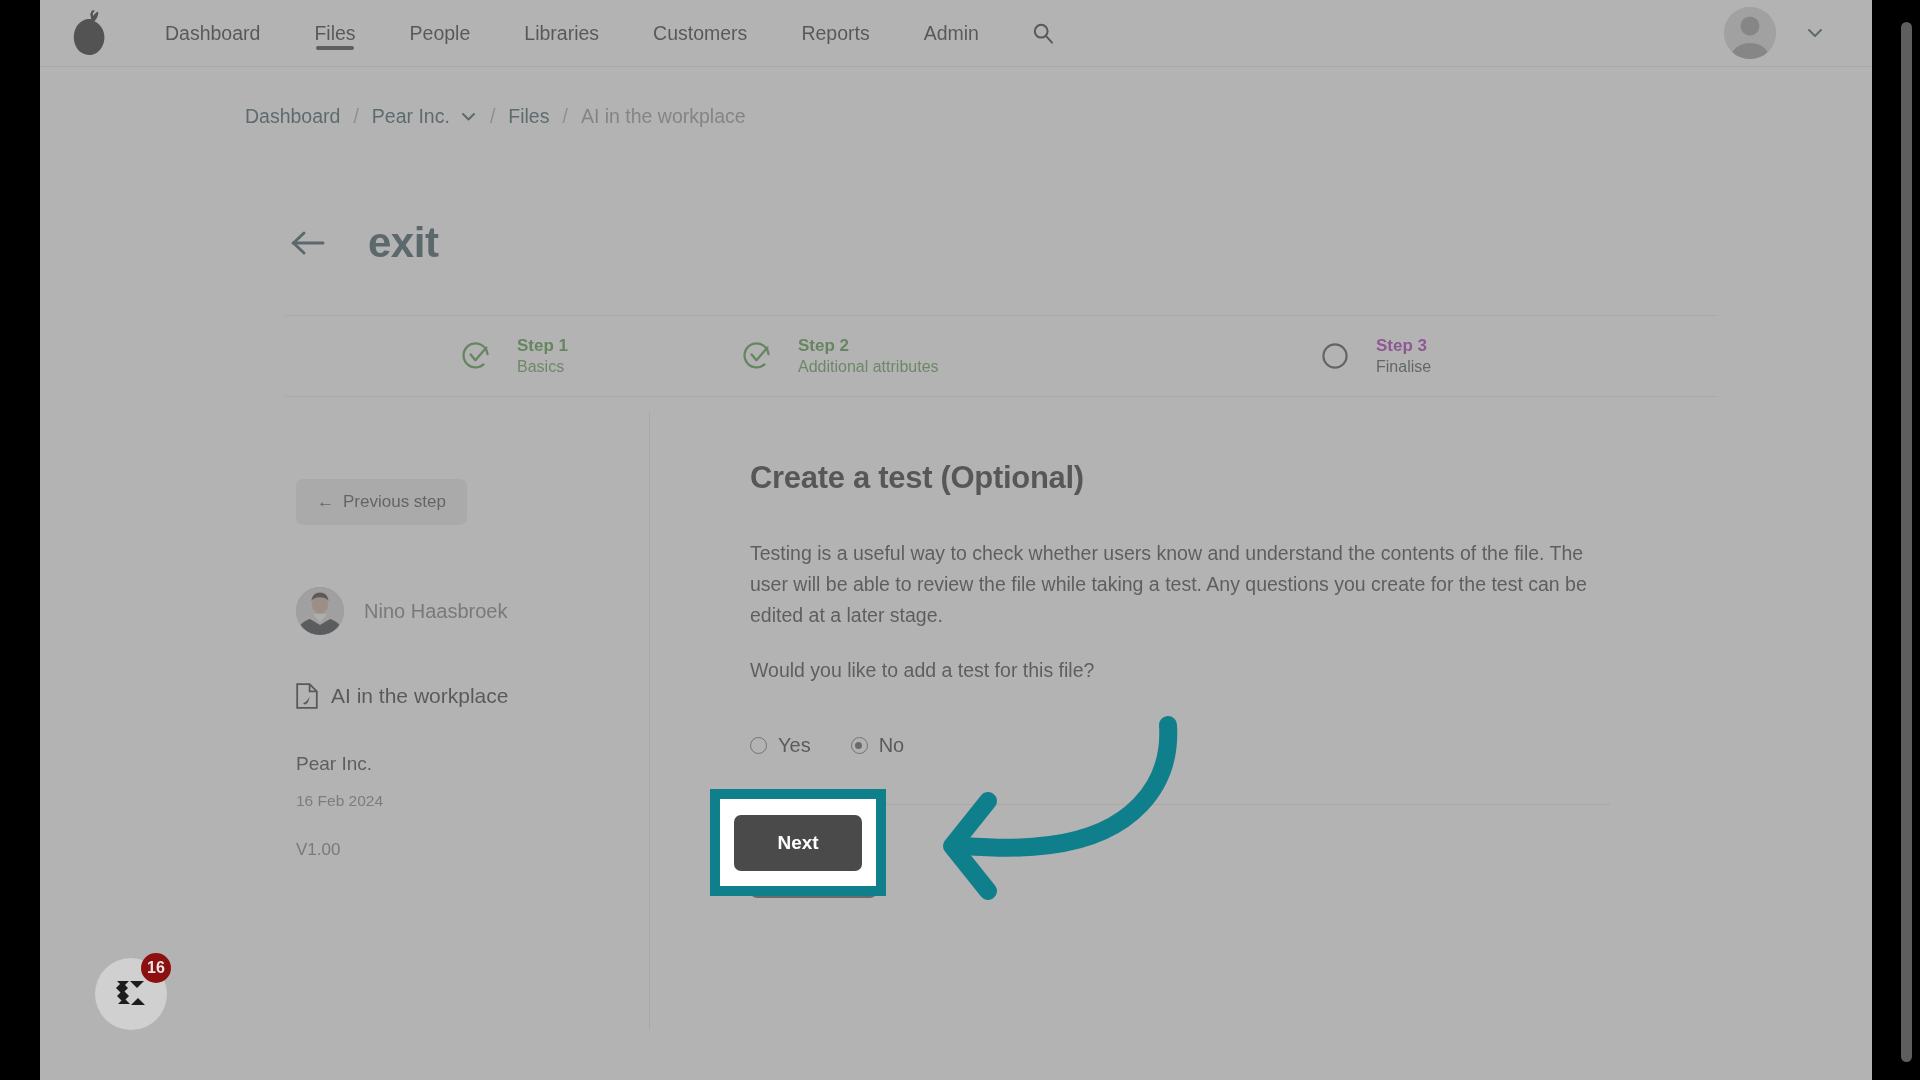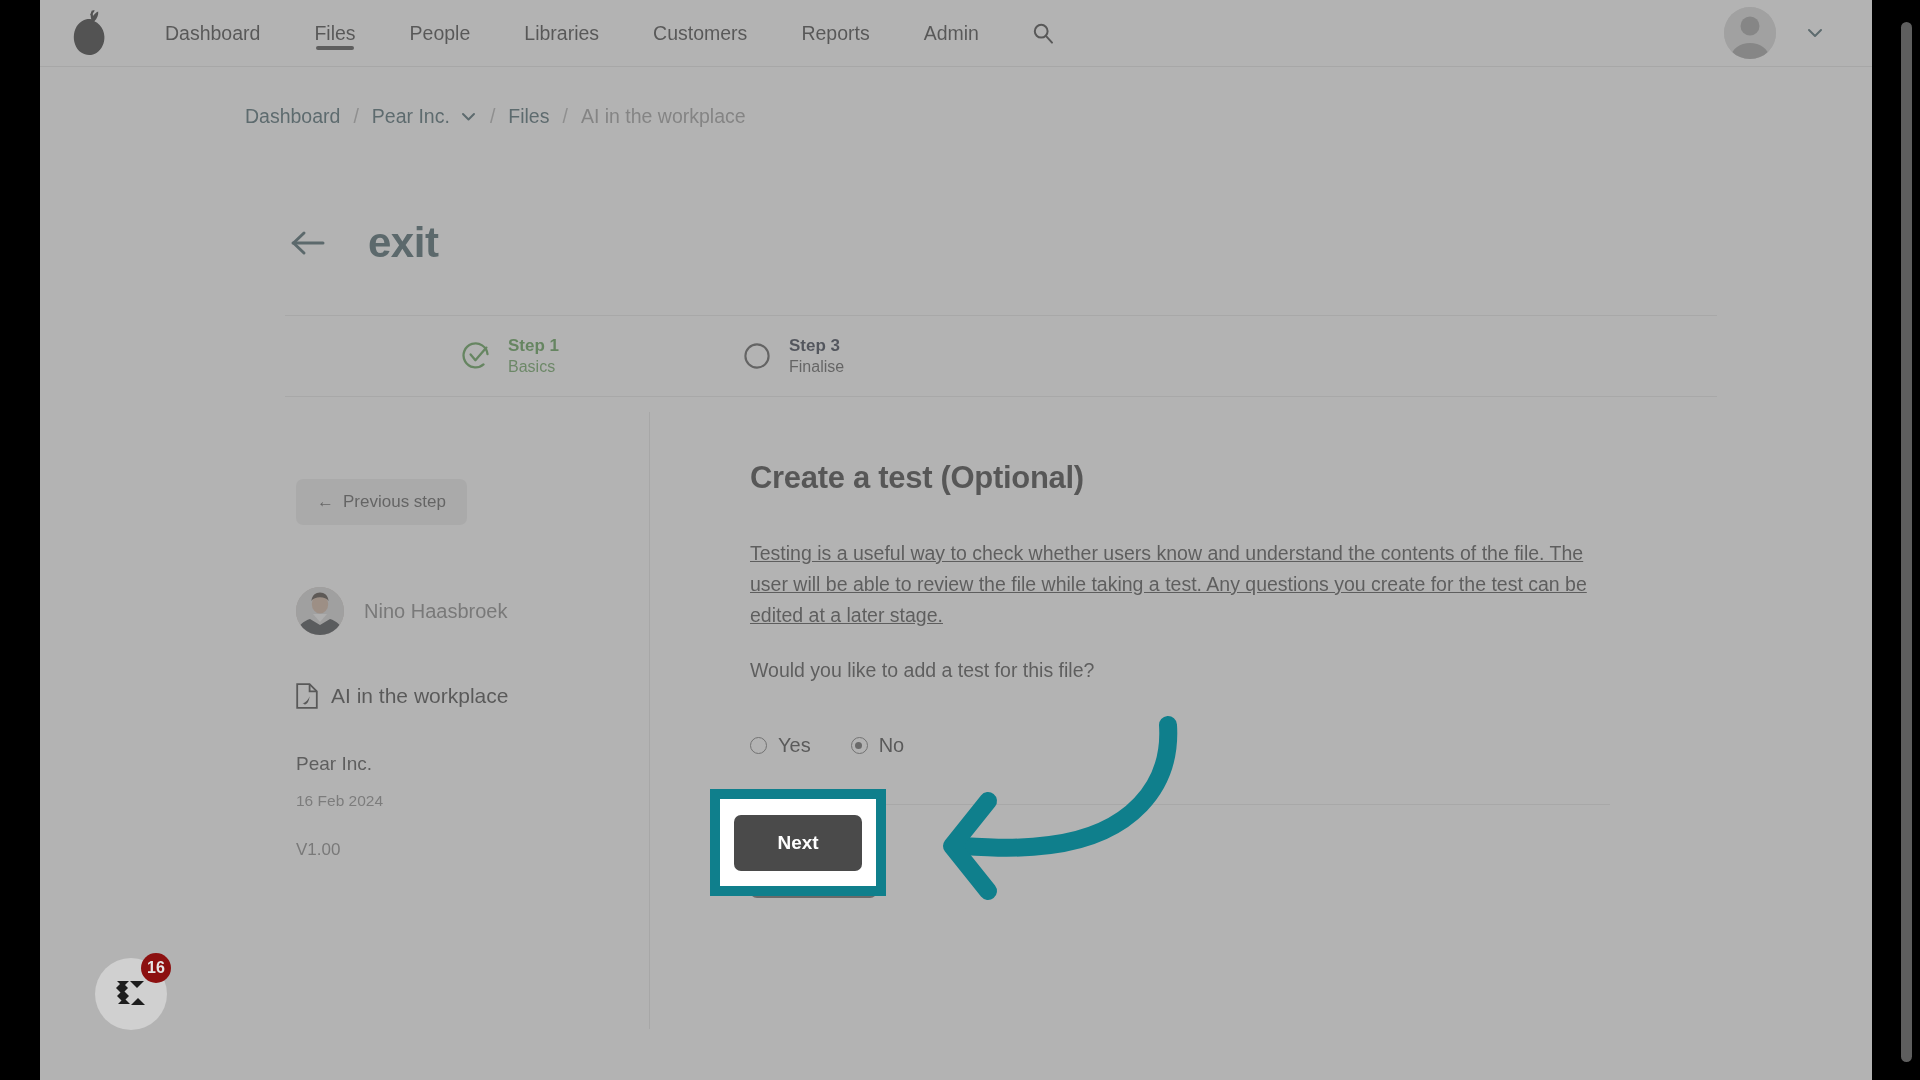--- a/index.html
+++ b/index.html
@@ -163,31 +163,31 @@
     height: 82px;
     border-top: 1px solid #e4e4e4;
     border-bottom: 1px solid #e4e4e4;
     display: flex;
     align-items: center;
   }
   .step {
     display: flex;
     align-items: center;
     width: 441px;
-    gap: 17px;
+    gap: 26px;
     cursor: pointer;
   }
   .step-icon { width: 30px; height: 30px; flex: 0 0 30px; }
   .step-icon svg { width: 30px; height: 30px; display:block; }
   .step-texts { display: flex; flex-direction: column; gap: 3px; }
   .step-num { font-size: 17px; font-weight: bold; line-height: 1.15; }
   .step-label { font-size: 16px; line-height: 1.15; }
   .step.done .step-num { color: #3f8d33; }
   .step.done .step-label { color: #4f9343; }
-  .step.todo .step-num { color: #0f172a; }
+  .step.todo .step-num { color: #a21caf; }
   .step.todo .step-label { color: #3d3d3d; }
   .step:nth-child(1) { padding-left: 176px; }
   .step:nth-child(2) { padding-left: 16px; }
   .step:nth-child(3) { padding-left: 153px; }
 
   
   .body-cols {
     position: absolute;
     left: 245px; top: 345px;
     width: 1432px;
@@ -265,21 +265,20 @@
     font-weight: bold;
     color: #1b1b1b;
     letter-spacing: -0.3px;
   }
   .section-para {
     margin-top: 42px;
     font-size: 19.5px;
     line-height: 1.58;
     color: #2c2c2c;
     max-width: 855px;
-    text-decoration: underline;
   }
   .section-question {
     margin-top: 29px;
     font-size: 19.5px;
     color: #2c2c2c;
   }
   .radio-row {
     margin-top: 52px;
     display: flex;
     align-items: center;
@@ -498,20 +497,32 @@
               <path d="M26.5 13.2a12 12 0 1 0 -4.0 10.2" fill="none" stroke="#3f8d33" stroke-width="2.3" stroke-linecap="round"></path>
               <polyline points="9.6,13.4 14.4,19.2 25.4,6.6" fill="none" stroke="#3f8d33" stroke-width="2.3" stroke-linecap="round" stroke-linejoin="round"></polyline>
             </svg>
           </div>
           <div class="step-texts">
             <span class="step-num">Step 1</span>
             <span class="step-label">Basics</span>
           </div>
         </div>
 
+        <div class="step done">
+          <div class="step-icon">
+            <svg viewBox="0 0 30 30">
+              <path d="M26.5 13.2a12 12 0 1 0 -4.0 10.2" fill="none" stroke="#3f8d33" stroke-width="2.3" stroke-linecap="round"></path>
+              <polyline points="9.6,13.4 14.4,19.2 25.4,6.6" fill="none" stroke="#3f8d33" stroke-width="2.3" stroke-linecap="round" stroke-linejoin="round"></polyline>
+            </svg>
+          </div>
+          <div class="step-texts">
+            <span class="step-num">Step 2</span>
+            <span class="step-label">Additional attributes</span>
+          </div>
+        </div>
 
         <div class="step todo">
           <div class="step-icon">
             <svg viewBox="0 0 30 30">
               <circle cx="15" cy="15" r="11.6" fill="none" stroke="#3a3a3a" stroke-width="2.1"></circle>
             </svg>
           </div>
           <div class="step-texts">
             <span class="step-num">Step 3</span>
             <span class="step-label">Finalise</span>

